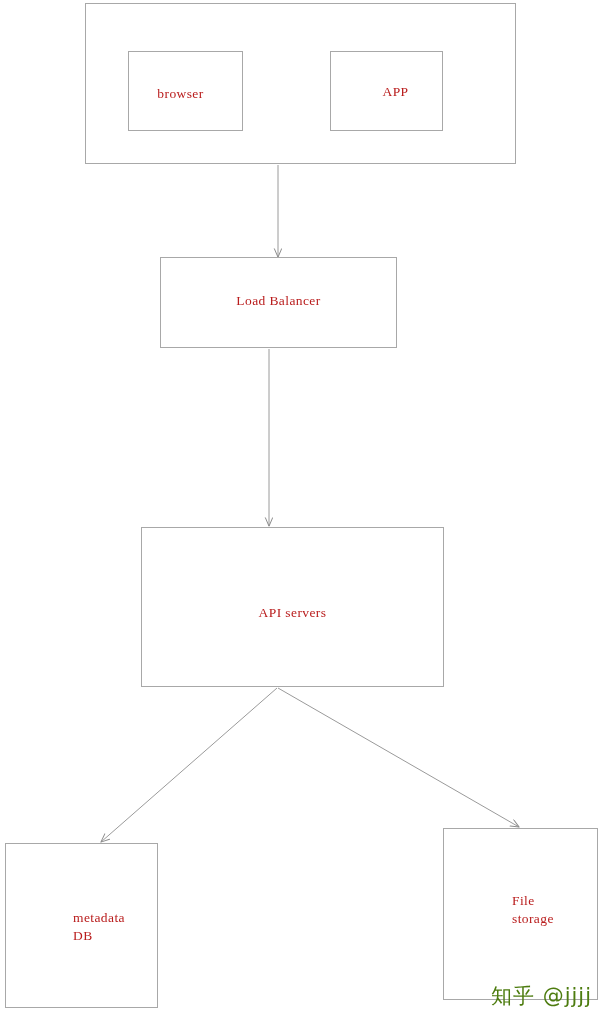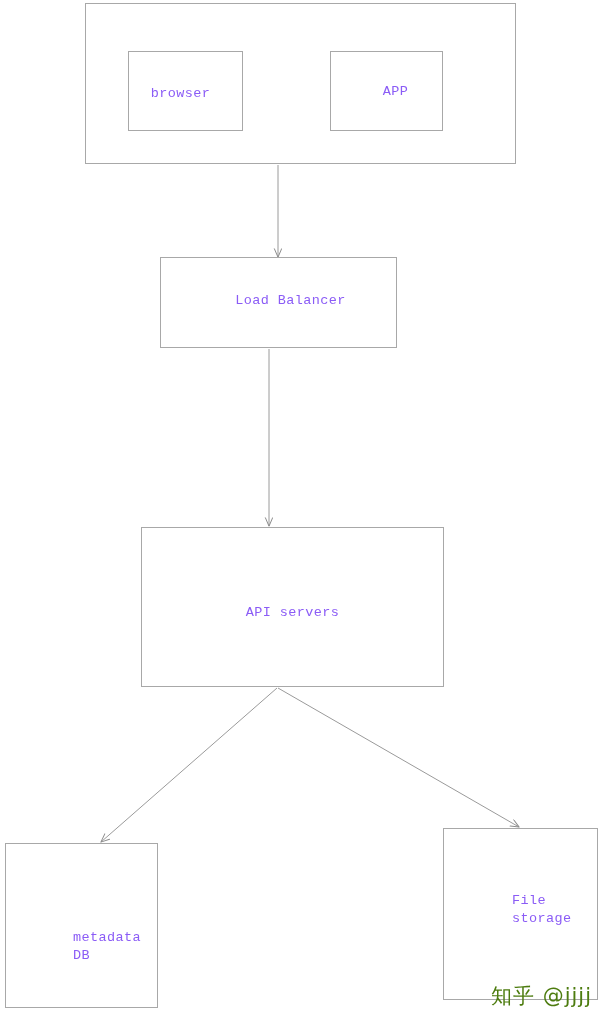--- a/index.html
+++ b/index.html
@@ -19,22 +19,22 @@
     overflow: hidden;
   }
   .node {
     position: absolute;
     box-sizing: border-box;
     border: 1px solid #a8a8a8;
     background: #ffffff;
   }
   .node-label {
     position: absolute;
-    color: #8b5cf6;
-    font-family: Liberation Mono, monospace;
+    color: #b91c1c;
+    font-family: Liberation Serif, serif;
     font-size: 13.5px;
     line-height: 1.32;
     letter-spacing: 0.4px;
     white-space: pre-line;
     font-weight: 400;
   }
   .label-center {
     text-align: center;
   }
   .label-left {
@@ -72,42 +72,41 @@
   #load-balancer-node {
     left: 160px;
     top: 257px;
     width: 237px;
     height: 91px;
   }
   #load-balancer-label {
     left: 160px;
     top: 292px;
     width: 237px;
-    margin-left: 12px;
   }
   #api-servers-node {
     left: 141px;
     top: 527px;
     width: 303px;
     height: 160px;
   }
   #api-servers-label {
     left: 141px;
     top: 604px;
     width: 303px;
   }
   #metadata-db-node {
     left: 5px;
     top: 843px;
     width: 153px;
     height: 165px;
   }
   #metadata-db-label {
     left: 73px;
-    top: 929px;
+    top: 909px;
     width: 120px;
   }
   #file-storage-node {
     left: 443px;
     top: 828px;
     width: 155px;
     height: 172px;
   }
   #file-storage-label {
     left: 512px;

